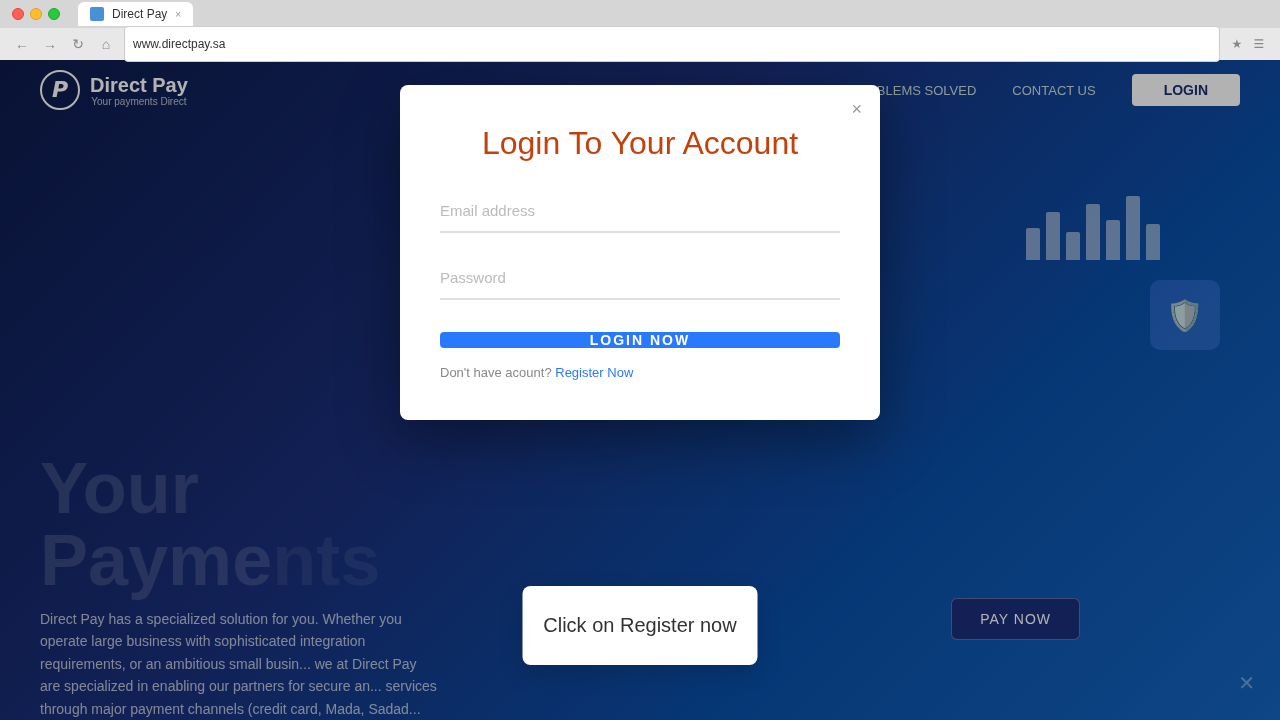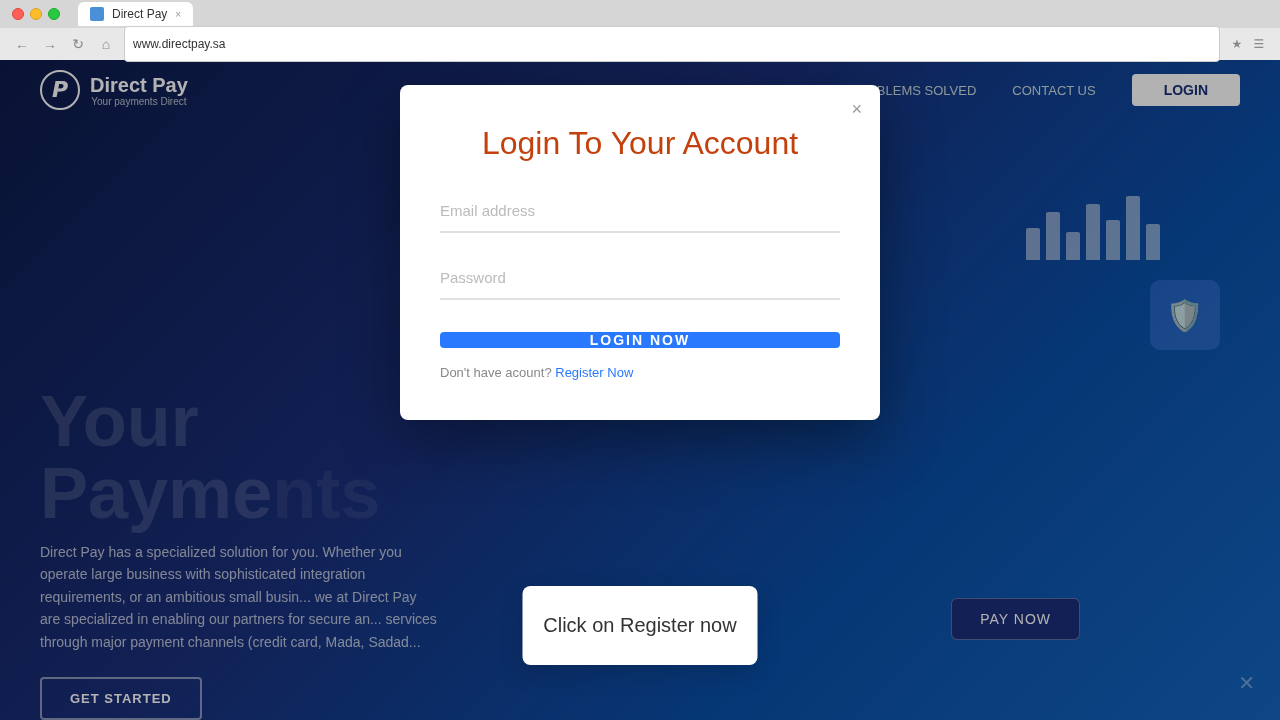--- a/index.html
+++ b/index.html
@@ -111,21 +111,20 @@
       <button class="login-btn">LOGIN</button>
     </div>
   </nav>
 
   <div class="hero">
     <div class="hero-title">
       <div>Your</div>
       <div>Payme<span style="color:rgba(255,255,255,0.08)">nts</span></div>
     </div>
     <p class="hero-subtitle">Direct Pay has a specialized solution for you. Whether you operate large business with sophisticated integration requirements, or an ambitious small busin... we at Direct Pay are specialized in enabling our partners for secure an... services through major payment channels (credit card, Mada, Sadad...</p>
-    <button class="hero-btn">GET STARTED</button>
   </div>
 
   <div class="bar-chart" style="right:120px; top:120px; position:absolute;">
     <div class="bar" style="height:40%"></div>
     <div class="bar" style="height:60%"></div>
     <div class="bar" style="height:35%"></div>
     <div class="bar" style="height:70%"></div>
     <div class="bar" style="height:50%"></div>
     <div class="bar" style="height:80%"></div>
     <div class="bar" style="height:45%"></div>

